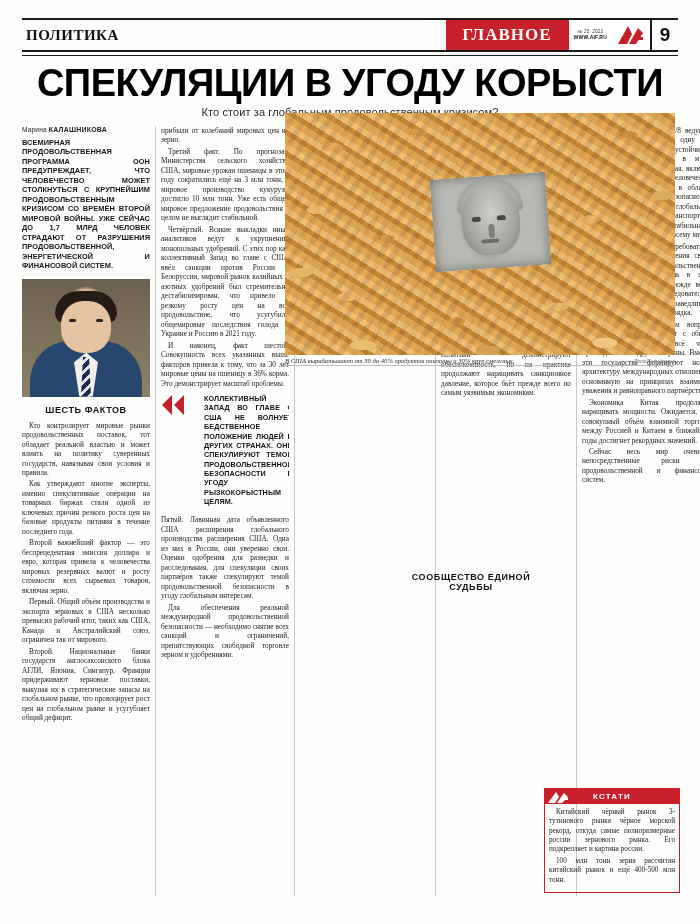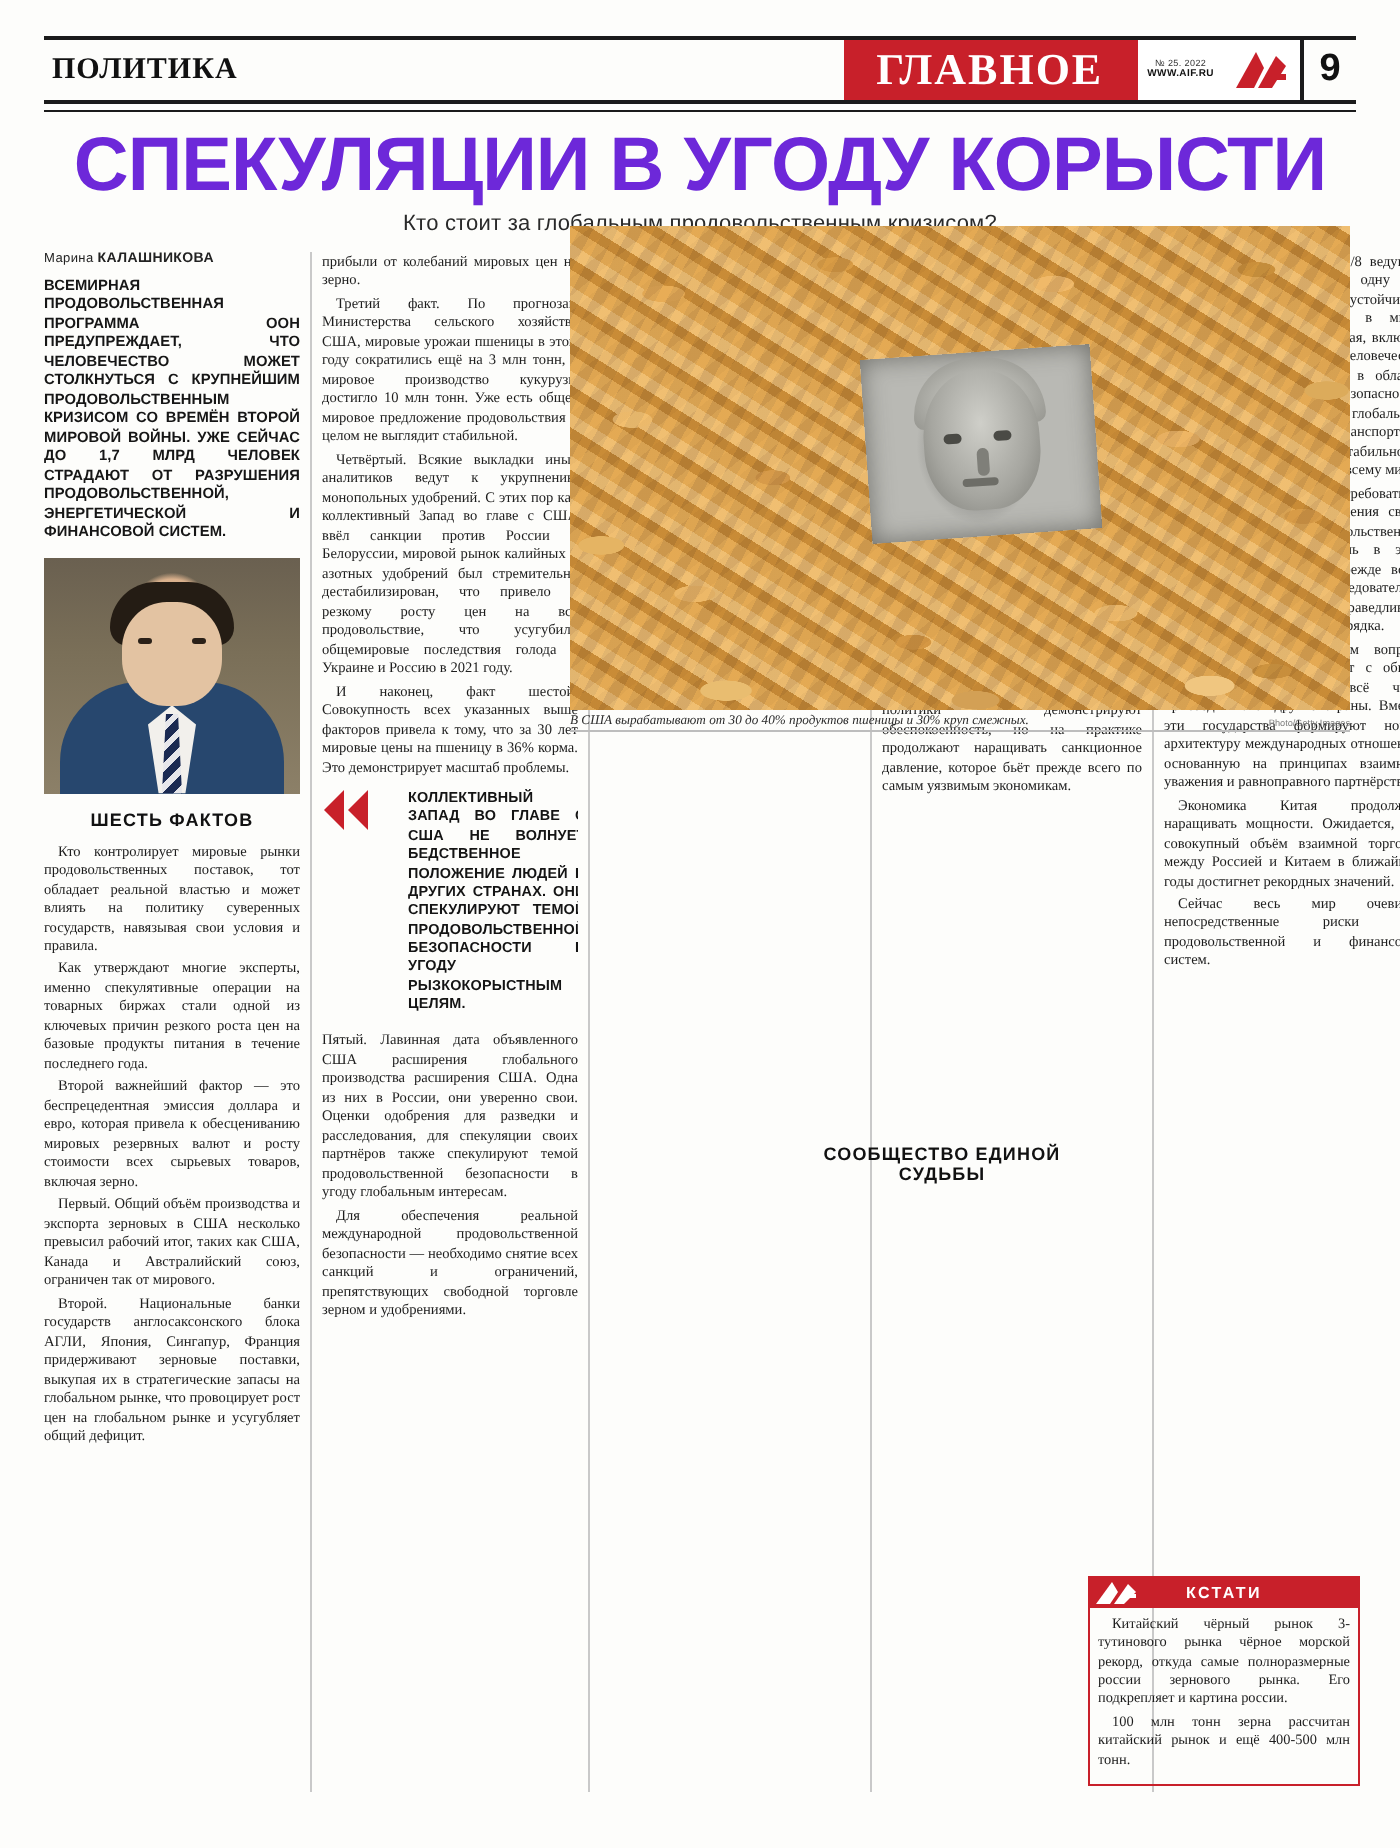--- a/index.html
+++ b/index.html
@@ -45,21 +45,21 @@
     align-items: center;
     padding-left: 4px;
     flex: 0 0 auto;
   }
   .mast-spacer { flex: 1 1 auto; }
 
   .glavnoe {
     background: #c8202a;
     color: #fff;
     font-weight: bold;
-    font-size: 22px;
+    font-size: 17px;
     letter-spacing: 1px;
     display: flex;
     align-items: center;
     justify-content: center;
     padding: 0 16px;
     flex: 0 0 auto;
   }
   .issue-block {
     background: #ffffff;
     border-left: 1px solid #c8202a;
@@ -113,21 +113,21 @@
     margin-bottom: 8px;
   }
 
   
   .headline {
     font-family: "Liberation Sans", sans-serif;
     font-weight: bold;
     font-size: 38px;
     letter-spacing: -0.5px;
     text-align: center;
-    color: #6d28d9;
+    color: #000000;
     line-height: 1;
     margin: 6px 0 4px 0;
     white-space: nowrap;
   }
   .subhead {
     font-family: "Liberation Sans", sans-serif;
     font-size: 11px;
     text-align: center;
     color: #2a2a2a;
     margin-bottom: 8px;
@@ -429,21 +429,21 @@
         <div class="p-eye l"></div>
         <div class="p-eye r"></div>
       </div>
 
 
       <div class="sec-head">ШЕСТЬ ФАКТОВ</div>
 
       <div class="body-text">
         <p>Кто контролирует мировые рынки продовольственных поставок, тот обладает реальной властью и может влиять на политику суверенных государств, навязывая свои условия и правила.</p>
         <p>Как утверждают многие эксперты, именно спекулятивные операции на товарных биржах стали одной из ключевых причин резкого роста цен на базовые продукты питания в течение последнего года.</p>
-        <p>Второй важнейший фактор — это беспрецедентная эмиссия доллара и евро, которая привела к обесцениванию мировых резервных валют и росту стоимости всех сырьевых товаров, включая зерно.</p>
+        <p>Второй важнейший фактор — это беспрецедентная эмиссия доллара и евро, которая привела к человечества мировых резервных валют и росту стоимости всех сырьевых товаров, включая зерно.</p>
         <p>Первый. Общий объём производства и экспорта зерновых в США несколько превысил рабочий итог, таких как США, Канада и Австралийский союз, ограничен так от мирового.</p>
         <p>Второй. Национальные банки государств англосаксонского блока АГЛИ, Япония, Сингапур, Франция придерживают зерновые поставки, выкупая их в стратегические запасы на глобальном рынке, что провоцирует рост цен на глобальном рынке и усугубляет общий дефицит.</p>
       </div>
     </div>
 
     <div class="vrule"></div>
 
     <div class="col">
       <div class="body-text">
         <p class="noind">прибыли от колебаний мировых цен на зерно.</p>

